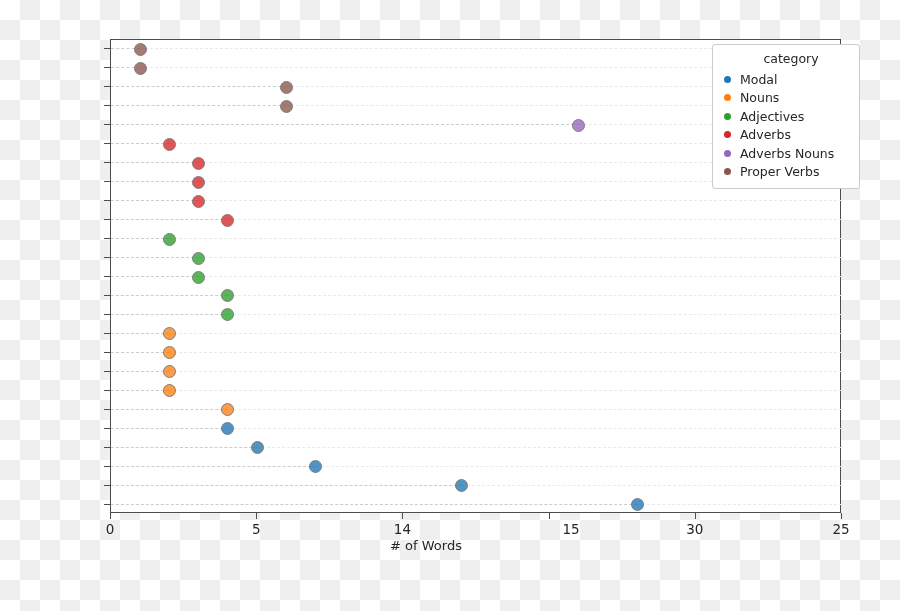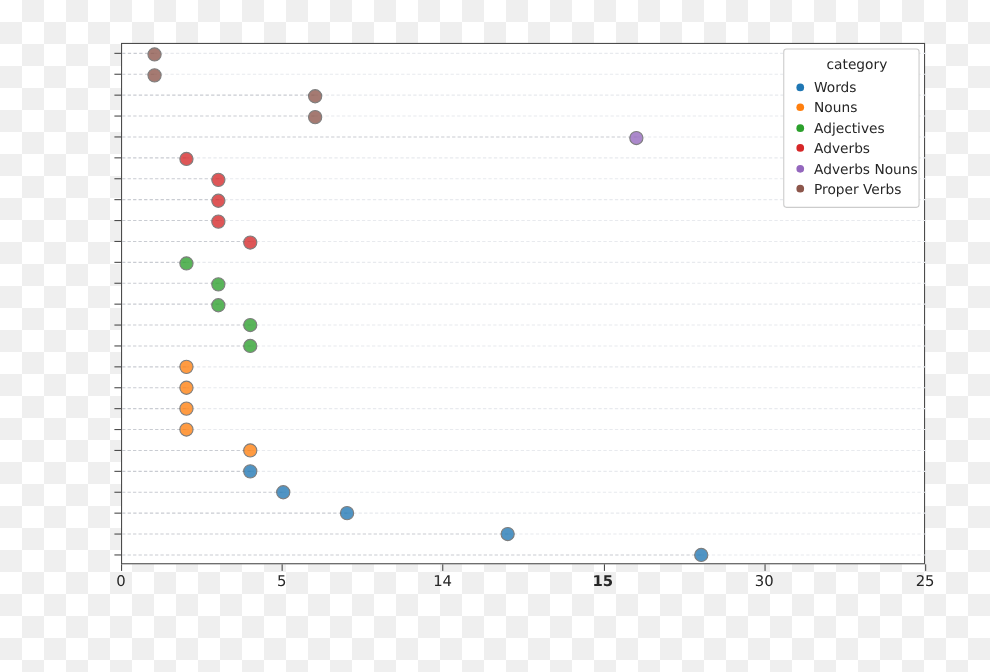--- a/index.html
+++ b/index.html
@@ -102,21 +102,21 @@
   #xaxis-label > span {
     position: relative;
     left: -24px;
   }
 
   
   #legend {
     position: absolute;
     left: 712px;
     top: 44px;
-    width: 124px;
+    width: 148px;
     background: #ffffff;
     border: 1px solid #cccccc;
     border-radius: 3px;
     padding: 6px 8px 7px 8px;
     box-sizing: border-box;
   }
   #legend-title {
     font-size: 12.5px;
     color: #262626;
     text-align: center;
@@ -311,32 +311,35 @@
       <div class="xtick-mark" style="left: 256.2px;"></div>
       <div class="xtick-mark" style="left: 402.4px;"></div>
       <div class="xtick-mark" style="left: 548.6px;"></div>
       <div class="xtick-mark" style="left: 694.8px;"></div>
       <div class="xtick-mark" style="left: 841px;"></div>
     </div>
   <div id="xtick-labels">
       <div class="xtick-label" style="left: 110px;">0</div>
       <div class="xtick-label" style="left: 256.2px;">5</div>
       <div class="xtick-label" style="left: 402.4px;">14</div>
-      <div class="xtick-label" style="left: 548px; font-weight: bold;">15</div>
+      <div class="xtick-label" style="left: 571px;">15</div>
       <div class="xtick-label" style="left: 694.8px;">30</div>
       <div class="xtick-label" style="left: 841px;">25</div>
     </div>
 
+  <div id="xaxis-label">
+    <span># of Words</span>
+  </div>
 
   <div id="legend">
     <div id="legend-title">category</div>
     <div id="legend-rows">
         <div class="legend-row">
           <div class="legend-swatch" style="background: rgb(31, 119, 180);"></div>
-          <div class="legend-label">Words</div>
+          <div class="legend-label">Modal</div>
         </div>
         <div class="legend-row">
           <div class="legend-swatch" style="background: rgb(255, 127, 14);"></div>
           <div class="legend-label">Nouns</div>
         </div>
         <div class="legend-row">
           <div class="legend-swatch" style="background: rgb(44, 160, 44);"></div>
           <div class="legend-label">Adjectives</div>
         </div>
         <div class="legend-row">

